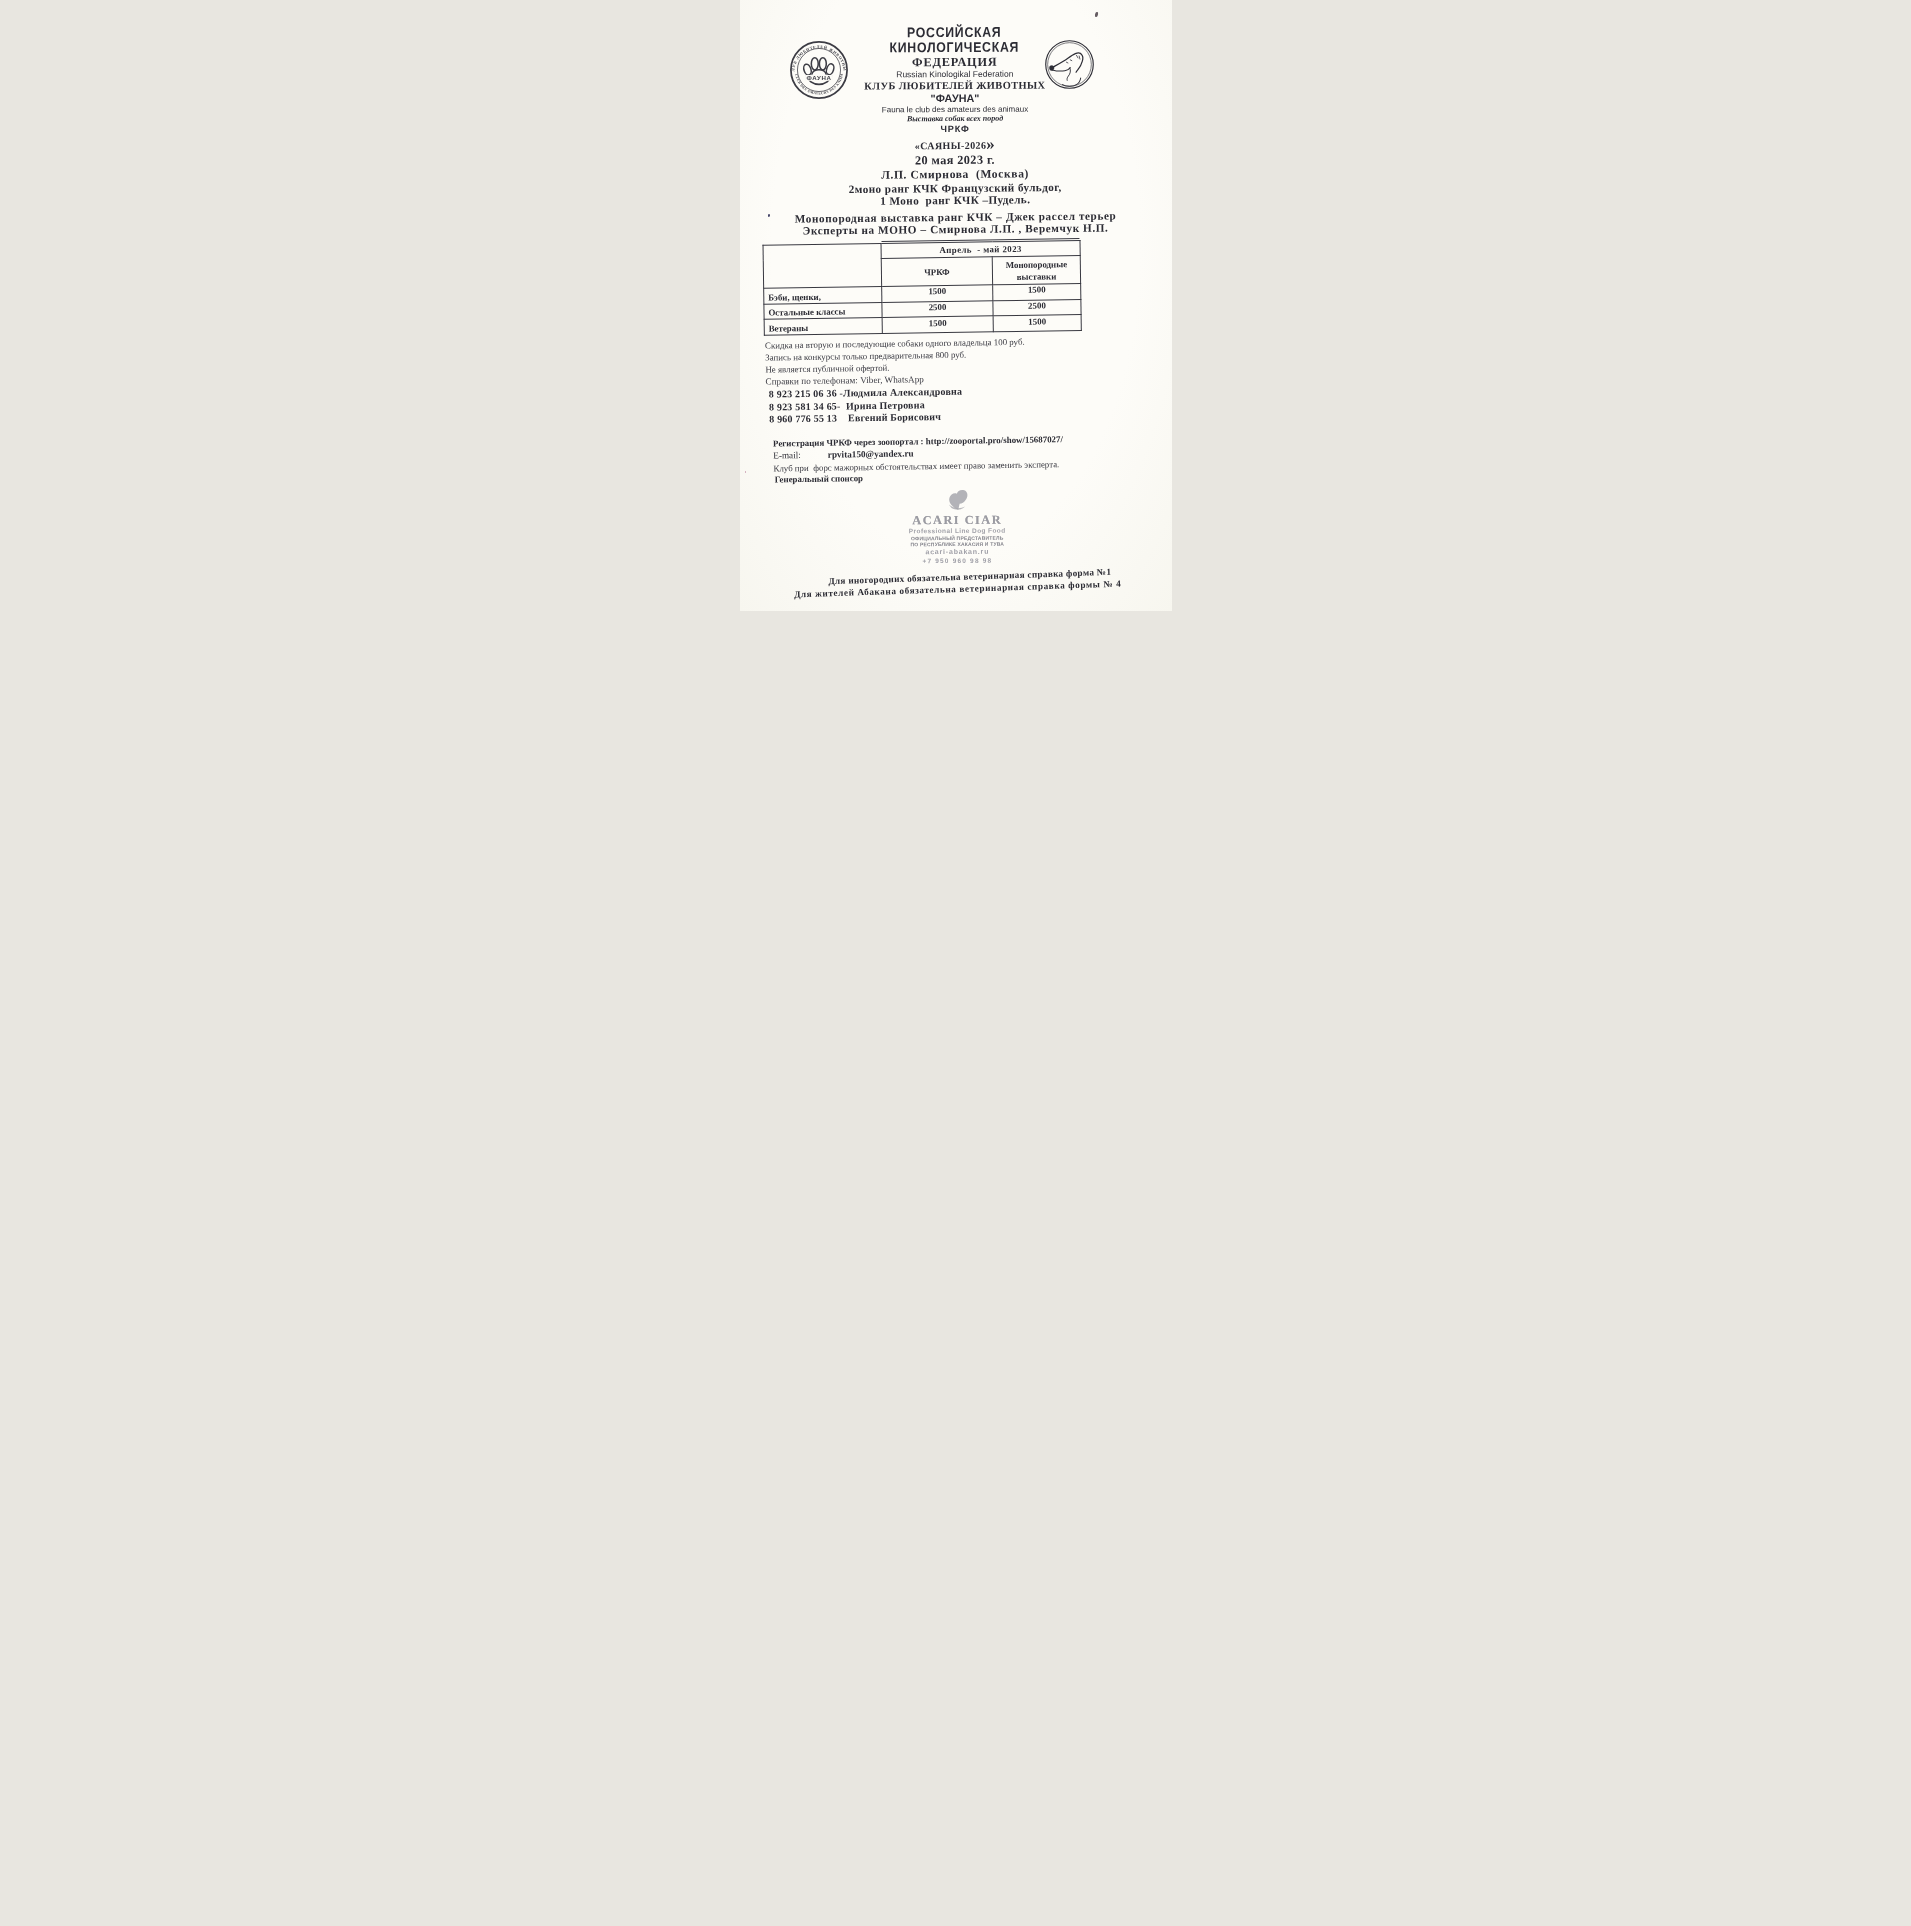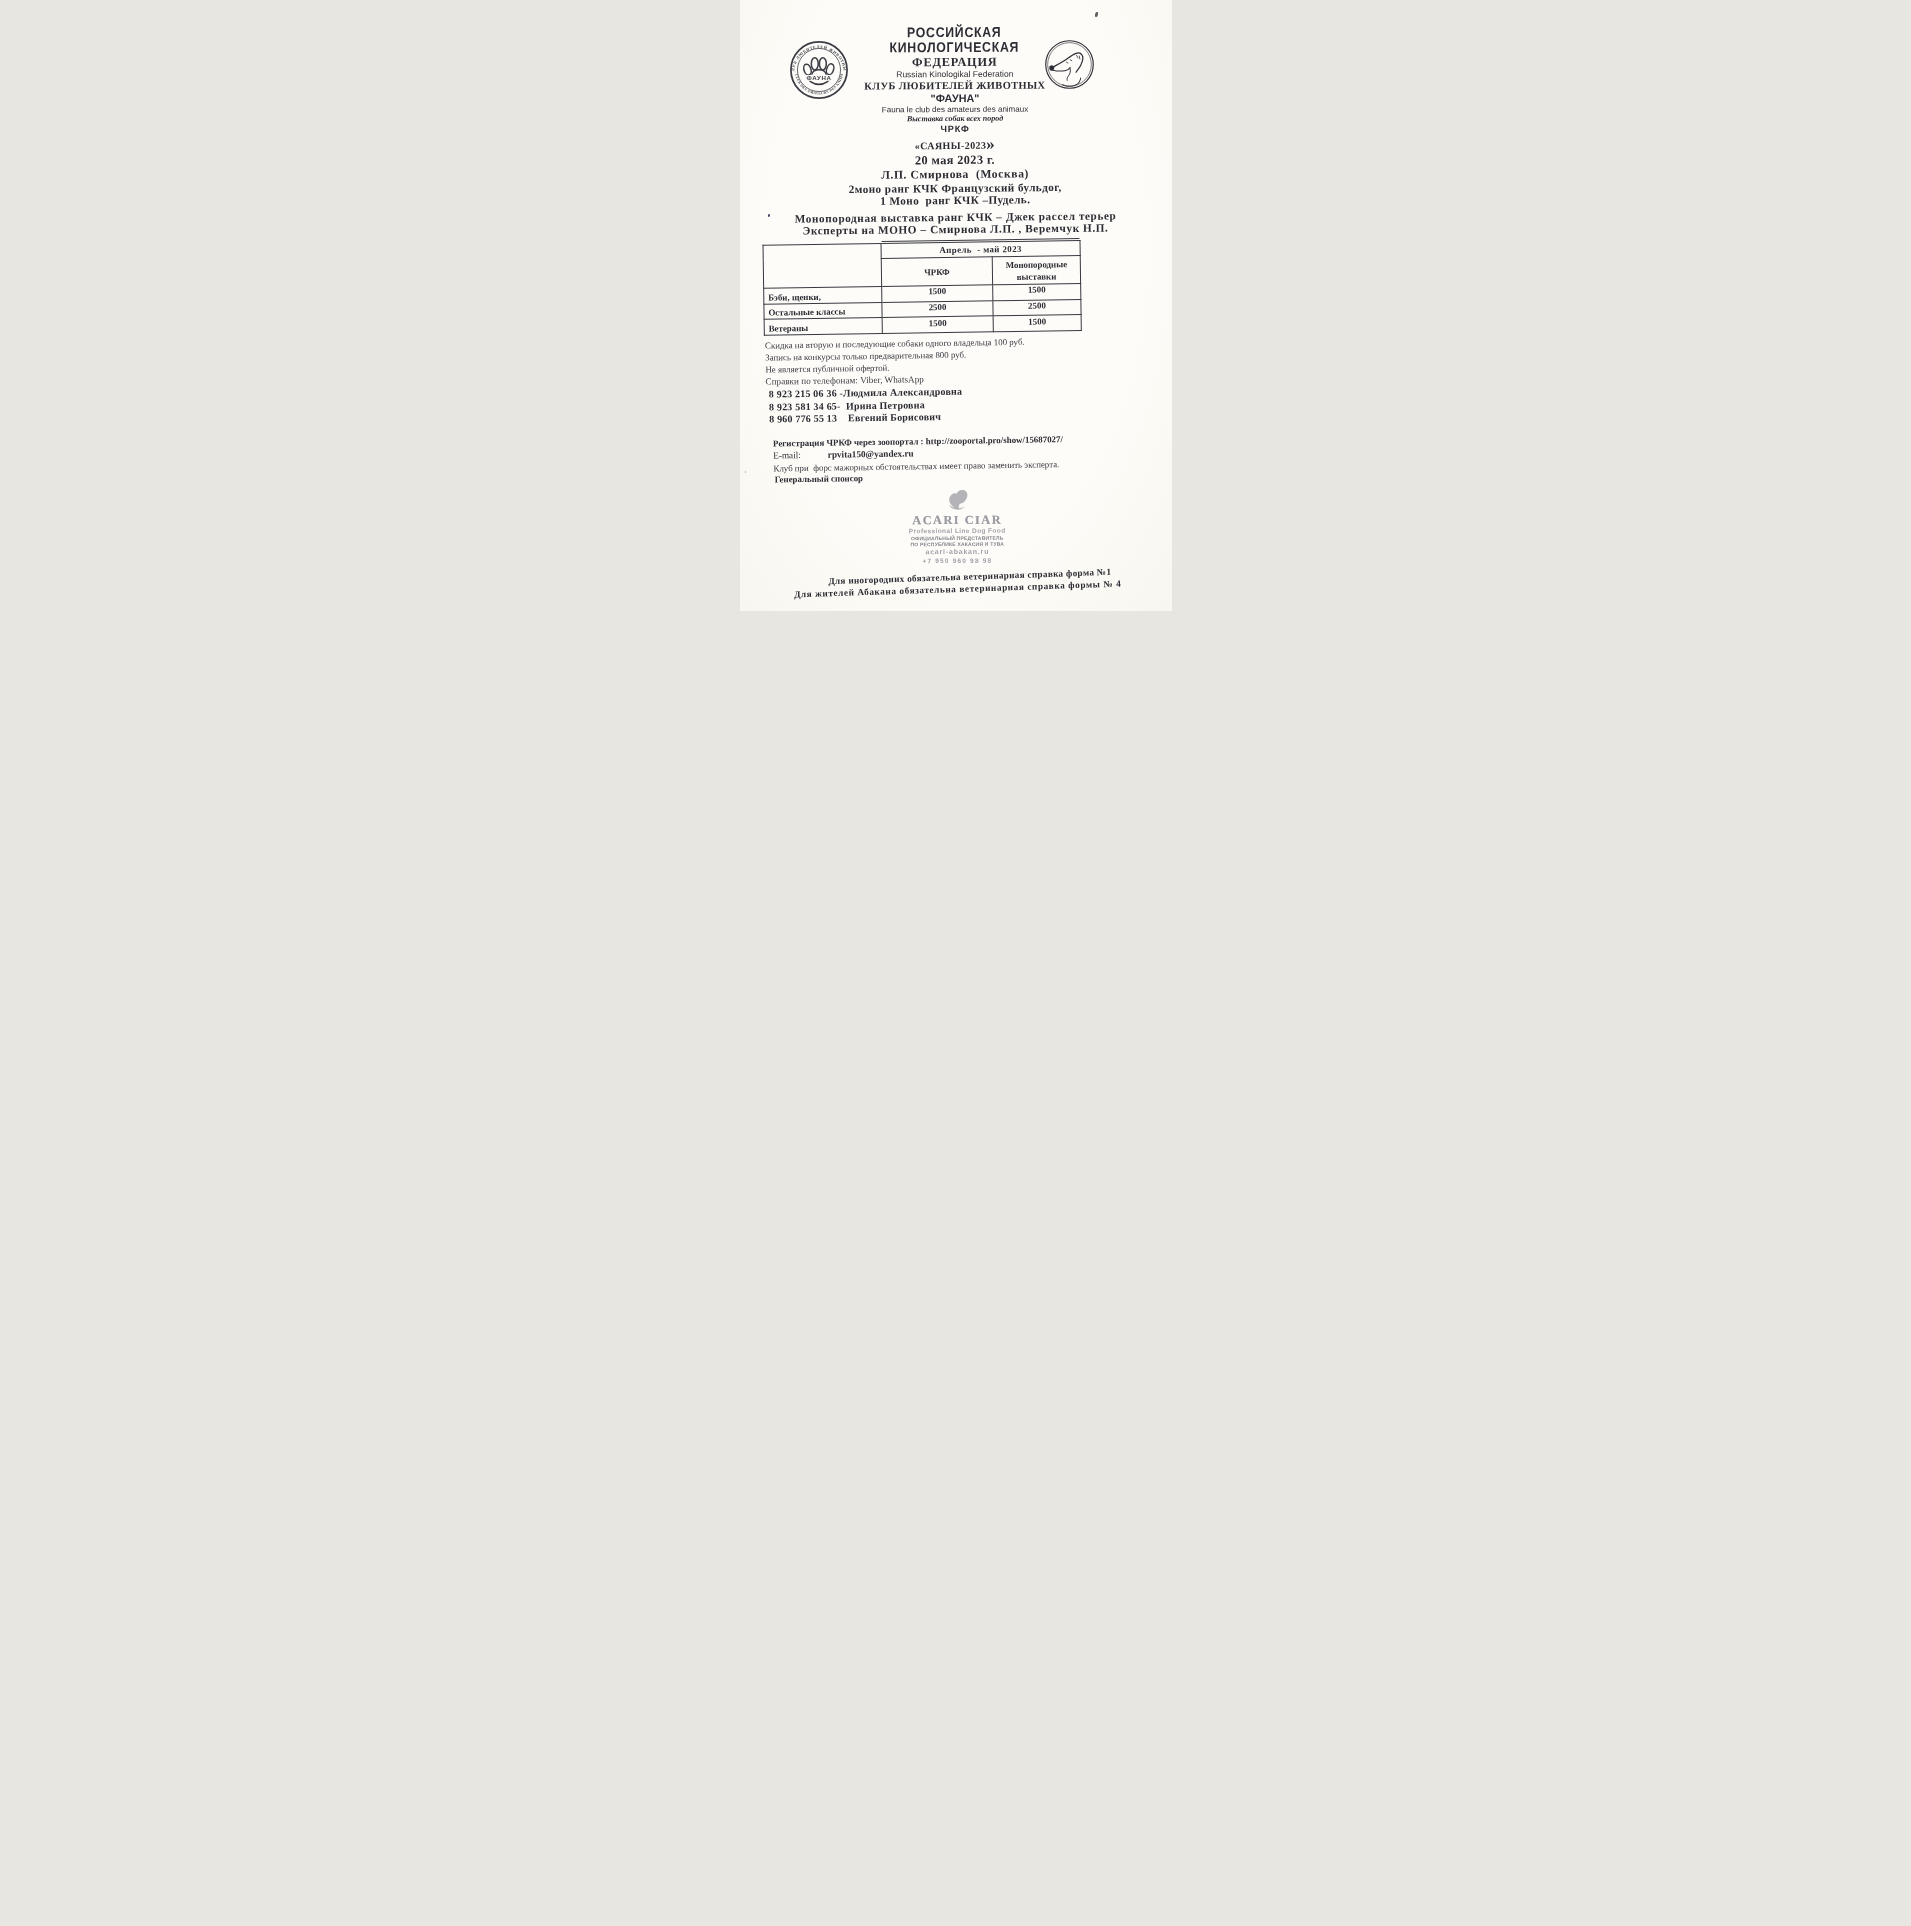--- a/index.html
+++ b/index.html
@@ -136,21 +136,21 @@
     <div class="center h-org3" data-bind="header.org_line3">ФЕДЕРАЦИЯ</div>
     <div class="center h-latin sans" data-bind="header.org_latin">Russian Kinologikal Federation</div>
     <div class="center club" data-bind="header.club_line">КЛУБ ЛЮБИТЕЛЕЙ ЖИВОТНЫХ</div>
     <div class="center club-name sans" data-bind="header.club_name">"ФАУНА"</div>
     <div class="center club-latin sans" data-bind="header.club_latin">Fauna le club des amateurs des animaux</div>
     <div class="center show-type" data-bind="header.show_type">Выставка собак всех пород</div>
     <div class="center rank sans" data-bind="header.rank">ЧРКФ</div>
 
     <div class="mid-tilt">
 
-      <div class="center show-title"><span data-bind="title_block.show_title">«САЯНЫ-2023</span><span class="big-quote" data-bind="title_block.show_title_quote">»</span></div>
+      <div class="center show-title"><span data-bind="title_block.show_title">«САЯНЫ-2026</span><span class="big-quote" data-bind="title_block.show_title_quote">»</span></div>
       <div class="center date" data-bind="title_block.date">20 мая 2023 г.</div>
       <div class="center judge" data-bind="title_block.judge">Л.П. Смирнова  (Москва)</div>
       <div class="center mline" data-bind="title_block.mono_line1">2моно ранг КЧК Французский бульдог,</div>
       <div class="center mline" data-bind="title_block.mono_line2">1 Моно  ранг КЧК –Пудель.</div>
       <div class="center mline gap" data-bind="title_block.mono_line3">Монопородная выставка ранг КЧК – Джек рассел терьер</div>
       <div class="center mline g2" data-bind="title_block.mono_line4">Эксперты на МОНО – Смирнова Л.П. , Веремчук Н.П.</div>
 
       <div class="table-wrap">
         <div class="topline"></div>
         <table>

